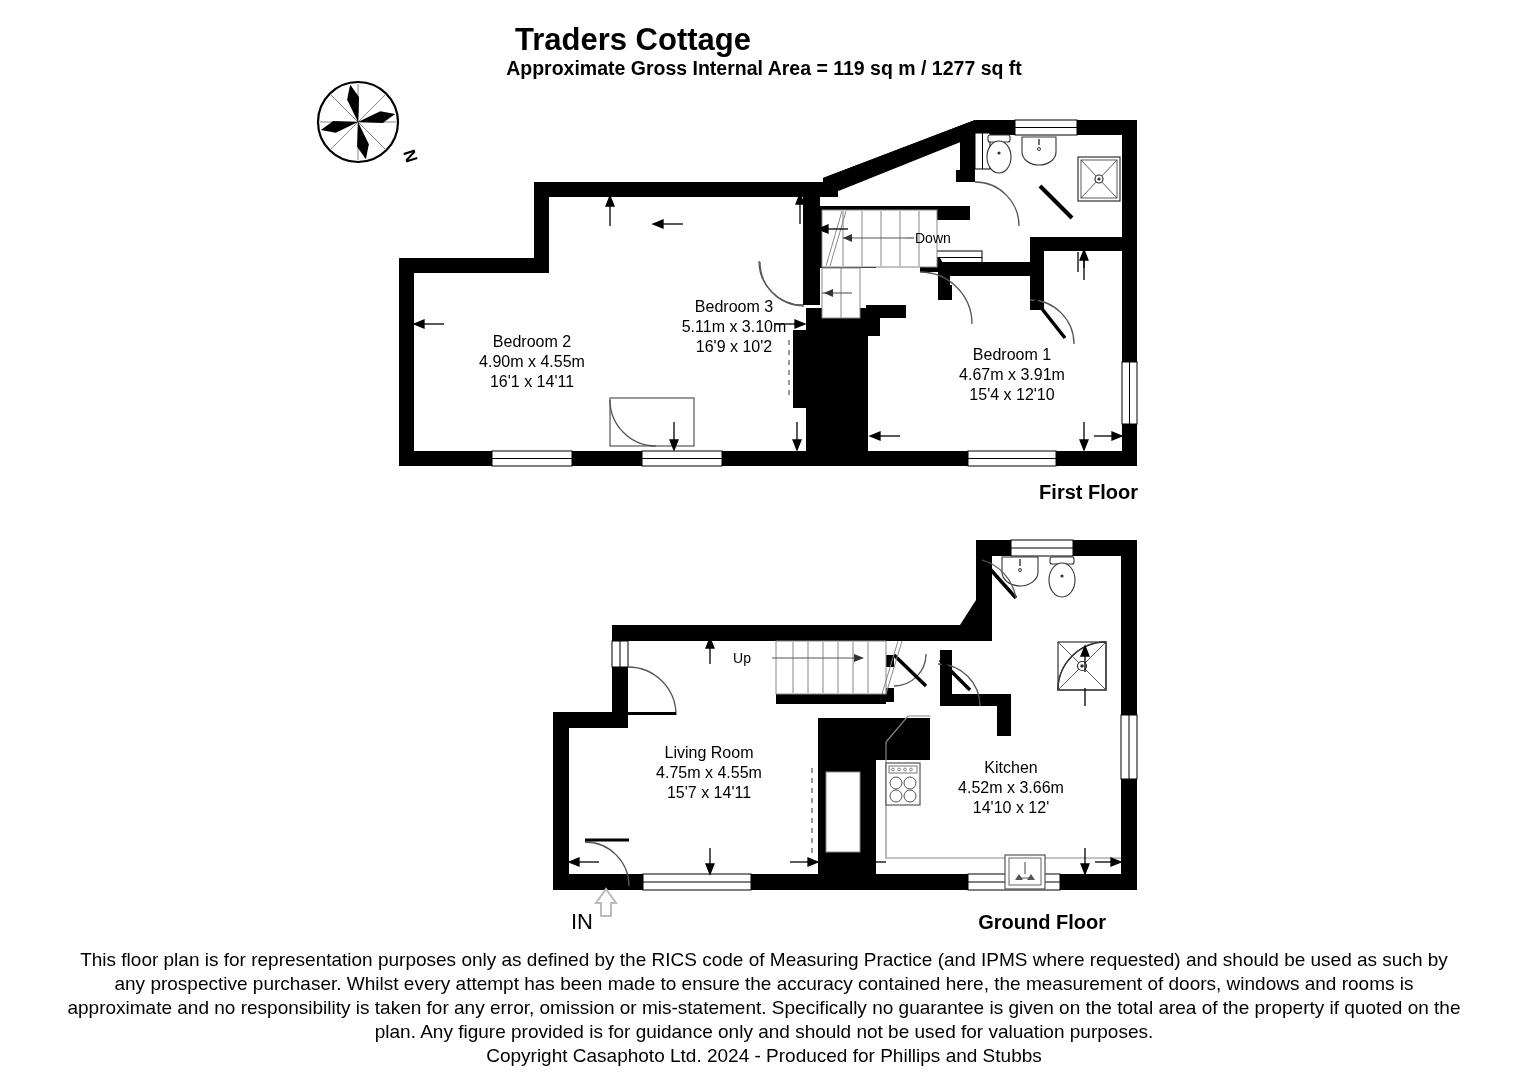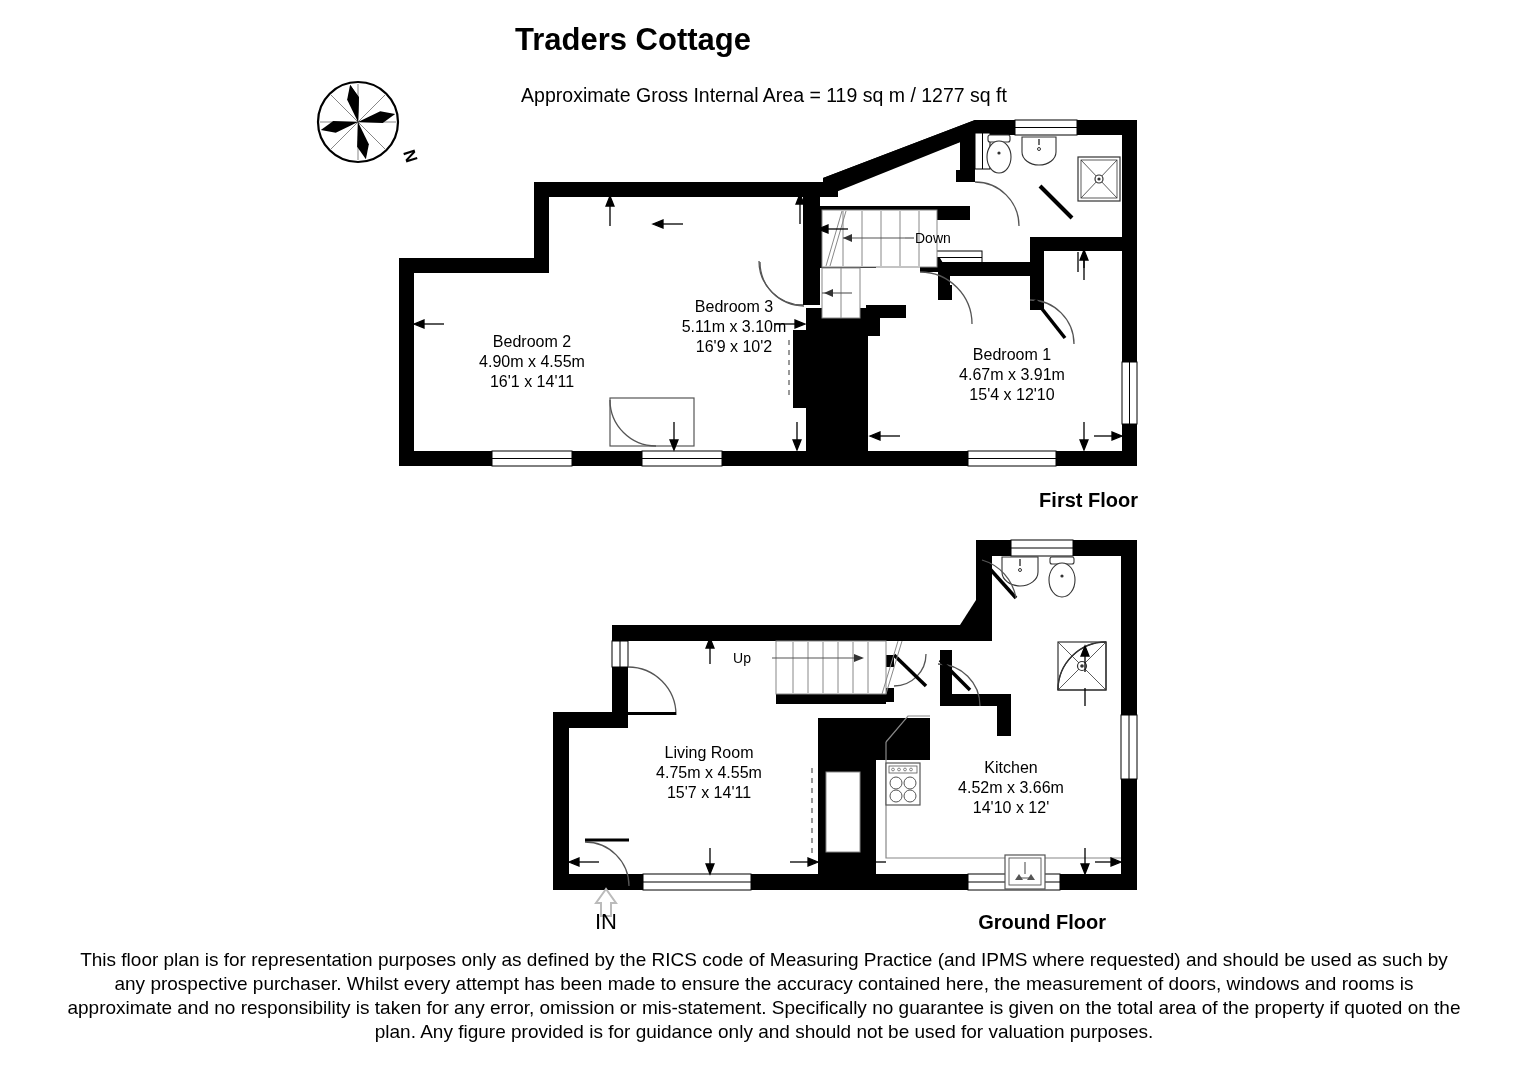--- a/index.html
+++ b/index.html
@@ -32,49 +32,47 @@
     letter-spacing: 0px;
     margin-left: 12px;
   }
   .subtitle {
     position: absolute;
     top: 57px;
     left: 0;
     width: 1528px;
     text-align: center;
     font-size: 19.5px;
-    font-weight: normal;
-    margin-top: 27px;
+    font-weight: bold;
   }
   .compass {
     position: absolute;
     left: 306px;
     top: 78px;
     width: 120px;
     height: 95px;
   }
   .plan-svg {
     position: absolute;
     left: 0;
     top: 0;
   }
   .floor-label {
     position: absolute;
     font-size: 20px;
     font-weight: bold;
     text-align: right;
   }
-  #first-floor-label { left: 888px; top: 481px; width: 250px; margin-top: 8px; }
+  #first-floor-label { left: 888px; top: 481px; width: 250px; }
   #ground-floor-label { left: 856px; top: 911px; width: 250px; }
   .in-label {
     position: absolute;
     left: 571px;
     top: 909px;
     width: 70px;
-    text-align: center;
     font-size: 22px;
     font-weight: normal;
   }
   .footer {
     position: absolute;
     left: 64px;
     top: 948px;
     width: 1400px;
     text-align: center;
     font-size: 19px;
@@ -506,15 +504,16 @@
     </g>
   </svg>
 
   <div class="floor-label" id="first-floor-label">First Floor</div>
   <div class="floor-label" id="ground-floor-label">Ground Floor</div>
 
   <div class="in-label">IN</div>
 
   <div class="footer">
     <span>This floor plan is for representation purposes only as defined by the RICS code of Measuring Practice (and IPMS where requested) and should be used as such by any prospective purchaser. Whilst every attempt has been made to ensure the accuracy contained here, the measurement of doors, windows and rooms is approximate and no responsibility is taken for any error, omission or mis-statement. Specifically no guarantee is given on the total area of the property if quoted on the plan. Any figure provided is for guidance only and should not be used for valuation purposes.</span>
+    <span class="copyright">Copyright Casaphoto Ltd. 2024 - Produced for Phillips and Stubbs</span>
   </div>
 
 </div>
 
 </body></html>

